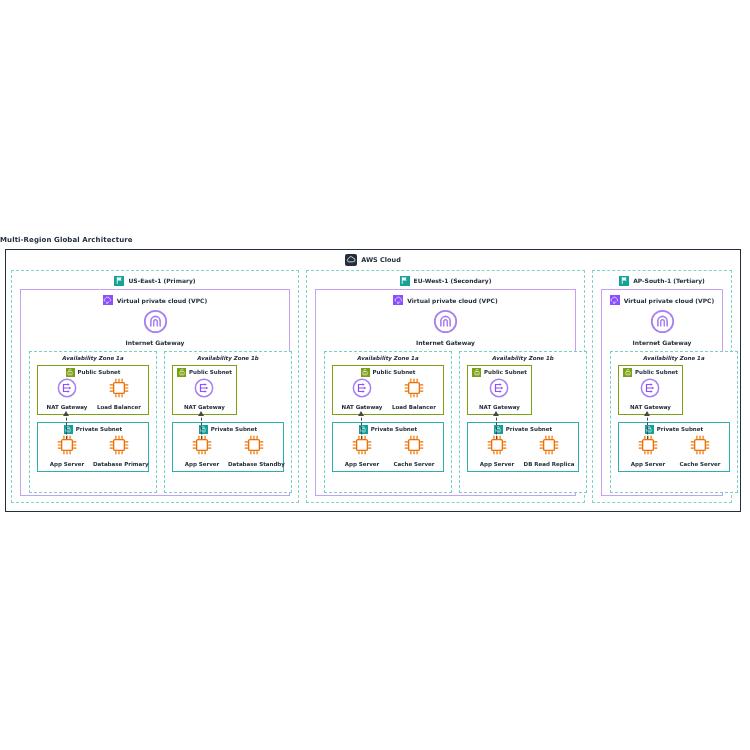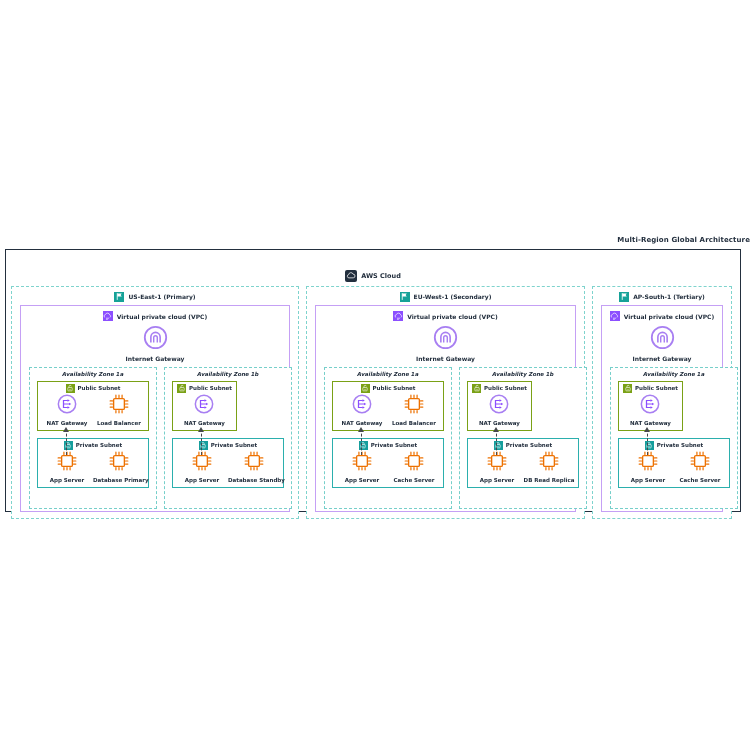--- a/index.html
+++ b/index.html
@@ -1,25 +1,25 @@
 <!DOCTYPE html>
 <html><head>
 <meta charset="utf-8">
 <style>
   html,body{margin:0;padding:0;}
   body{
     width:750px;height:750px;background:#ffffff;position:relative;
     font-family:"DejaVu Sans","Liberation Sans",sans-serif;color:#232F3E;
   }
-  .title{position:absolute;top:236px;left:0;width:750px;text-align:right;
+  .title{position:absolute;top:236px;left:0;width:750px;text-align:left;
     font-size:7px;font-weight:bold;letter-spacing:.1px;}
   .outer{position:absolute;top:249px;left:5px;width:736px;height:263px;
     border:1.5px solid #232F3E;background:#fff;box-sizing:border-box;}
   .cloud-hdr{display:flex;justify-content:center;align-items:center;gap:4px;
-    margin-top:19px;height:13px;font-size:6.5px;font-weight:bold;}
+    margin-top:3px;height:13px;font-size:6.5px;font-weight:bold;}
   .cloud-ic{width:12px;height:12px;background:#232F3E;border-radius:2px;
     display:flex;align-items:center;justify-content:center;flex:0 0 auto;}
   .cloud-ic svg{width:10px;height:10px;}
   .regions{display:flex;gap:7px;margin:4px 5px 0;}
   .region{border:1.2px dashed #7ED3CD;height:233px;box-sizing:border-box;background:#fff;}
   .region.r1{width:288px;}.region.r2{width:279px;}.region.r3{width:140px;}
   .reg-hdr{display:flex;justify-content:center;align-items:center;gap:4px;
     height:13px;margin-top:3px;font-size:6px;font-weight:bold;}
   .sq-ic{width:10px;height:10px;display:flex;align-items:center;justify-content:center;flex:0 0 auto;}
   .sq-ic svg{width:9px;height:9px;}

